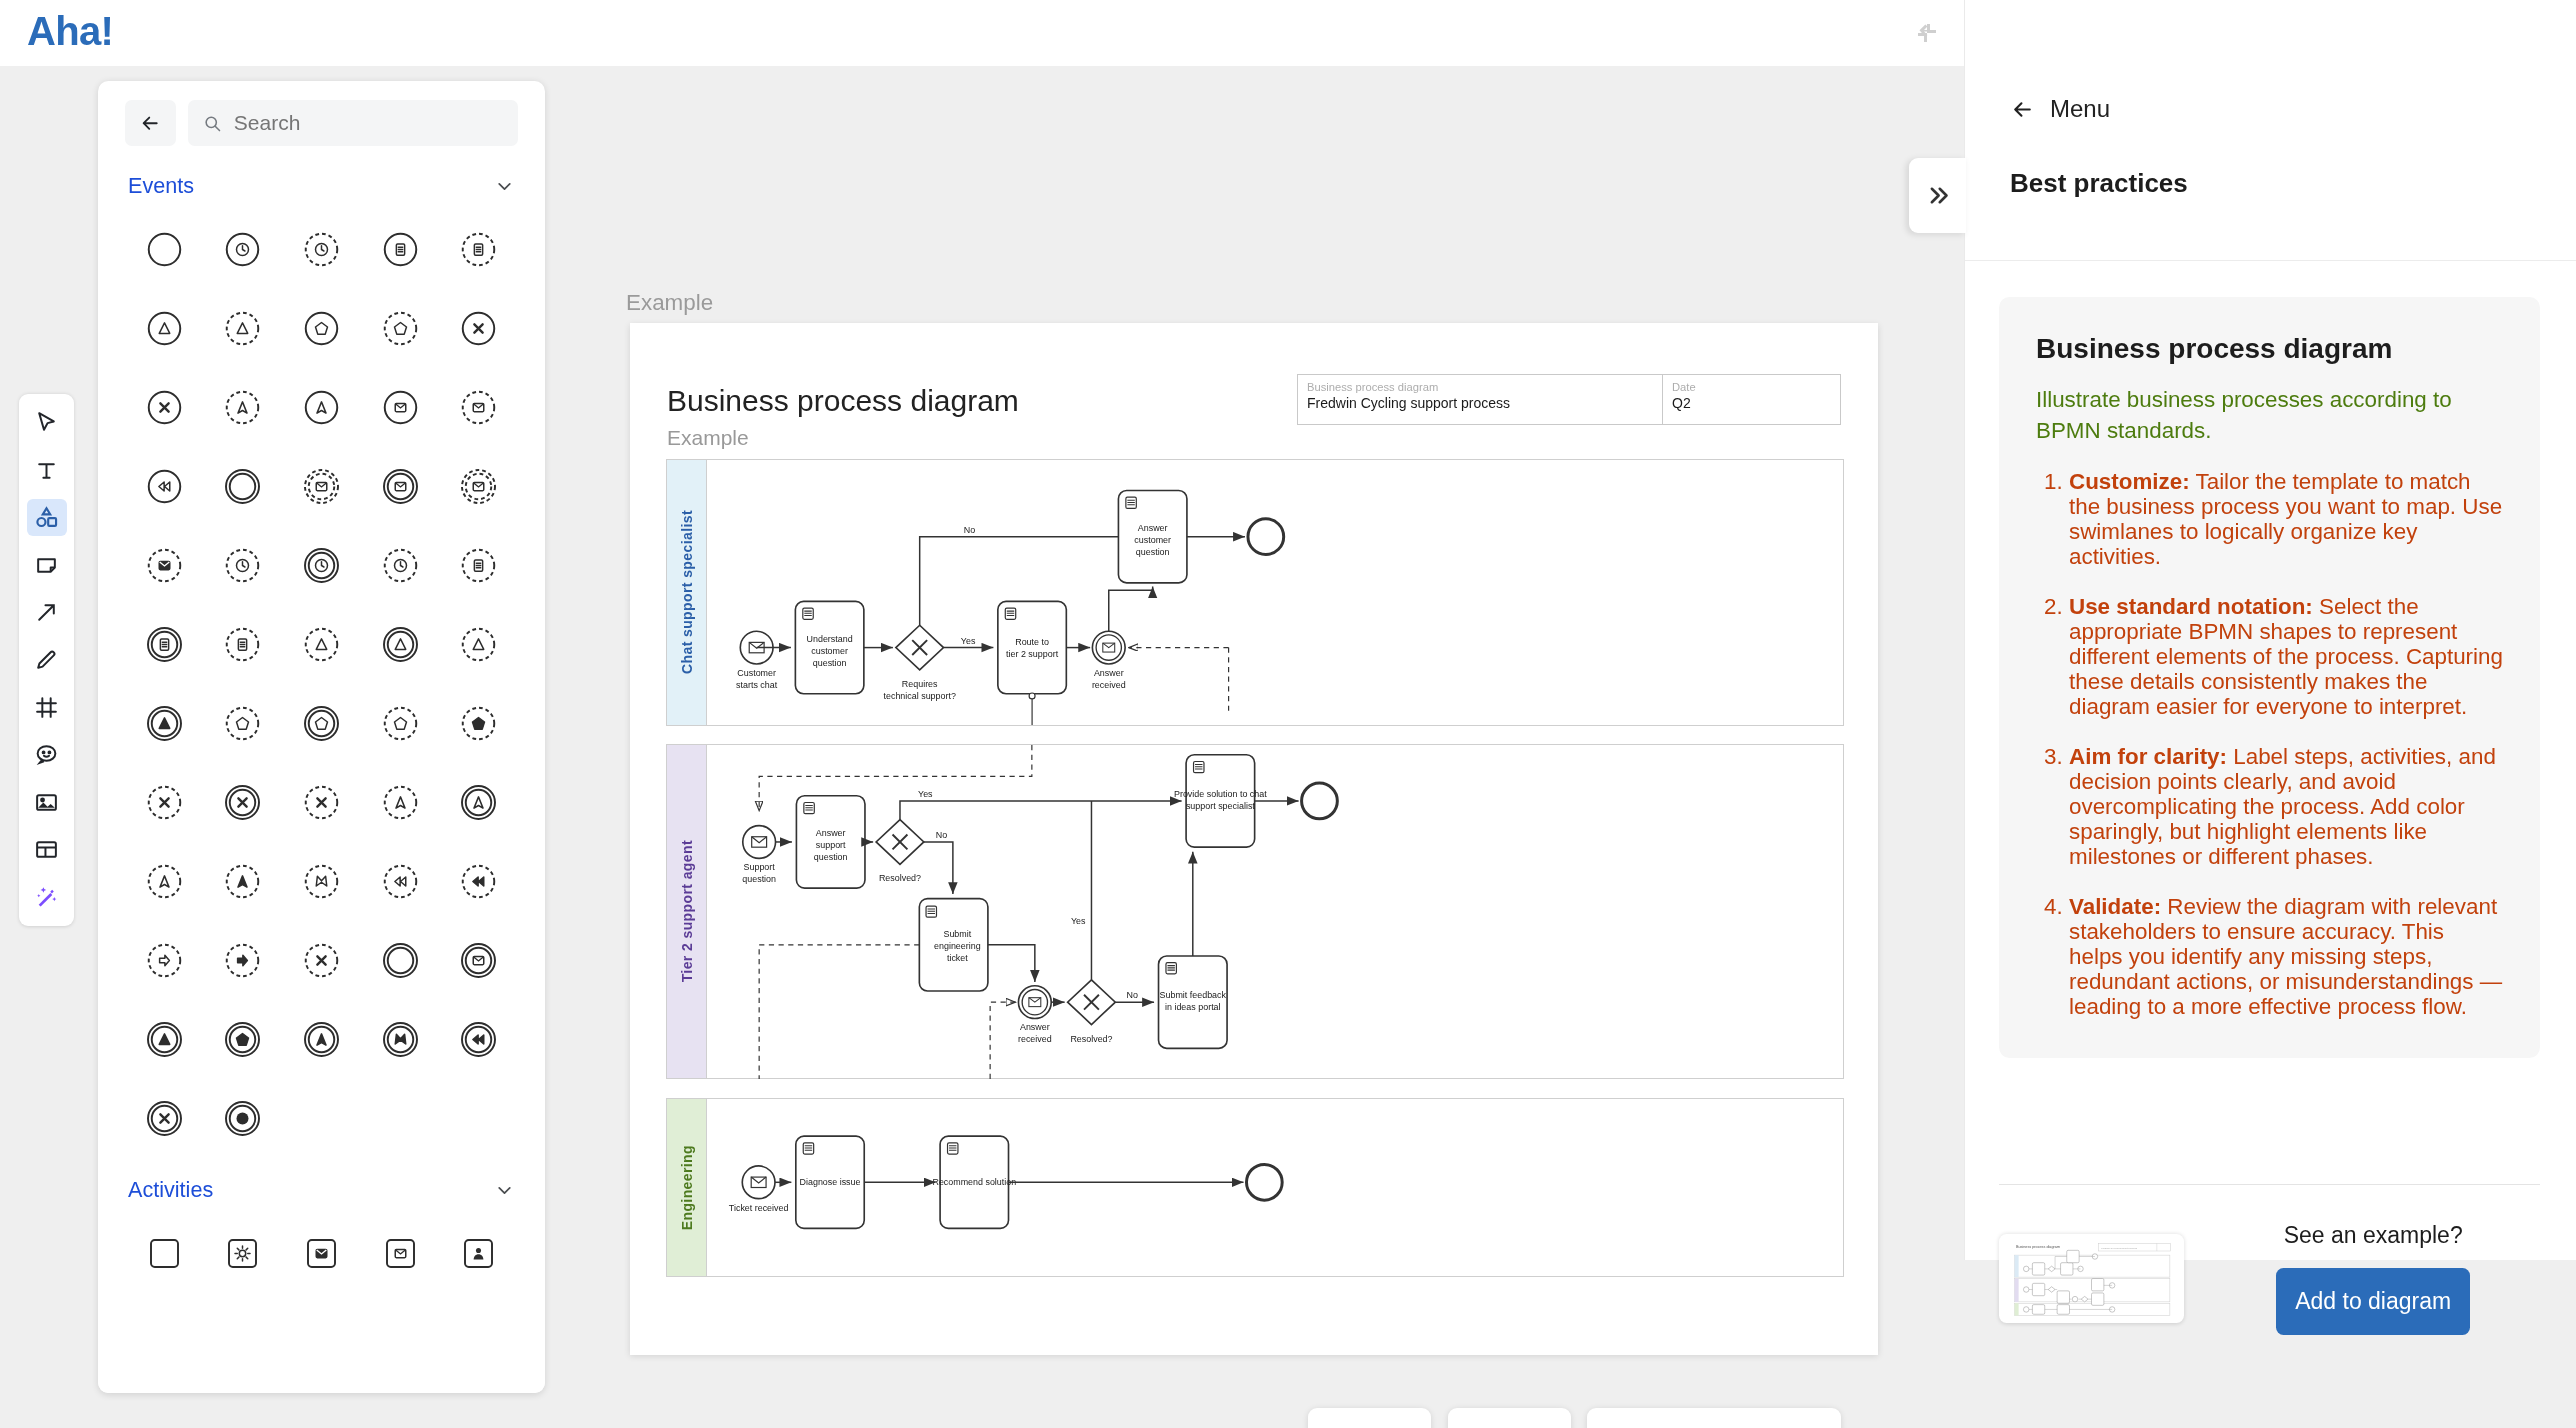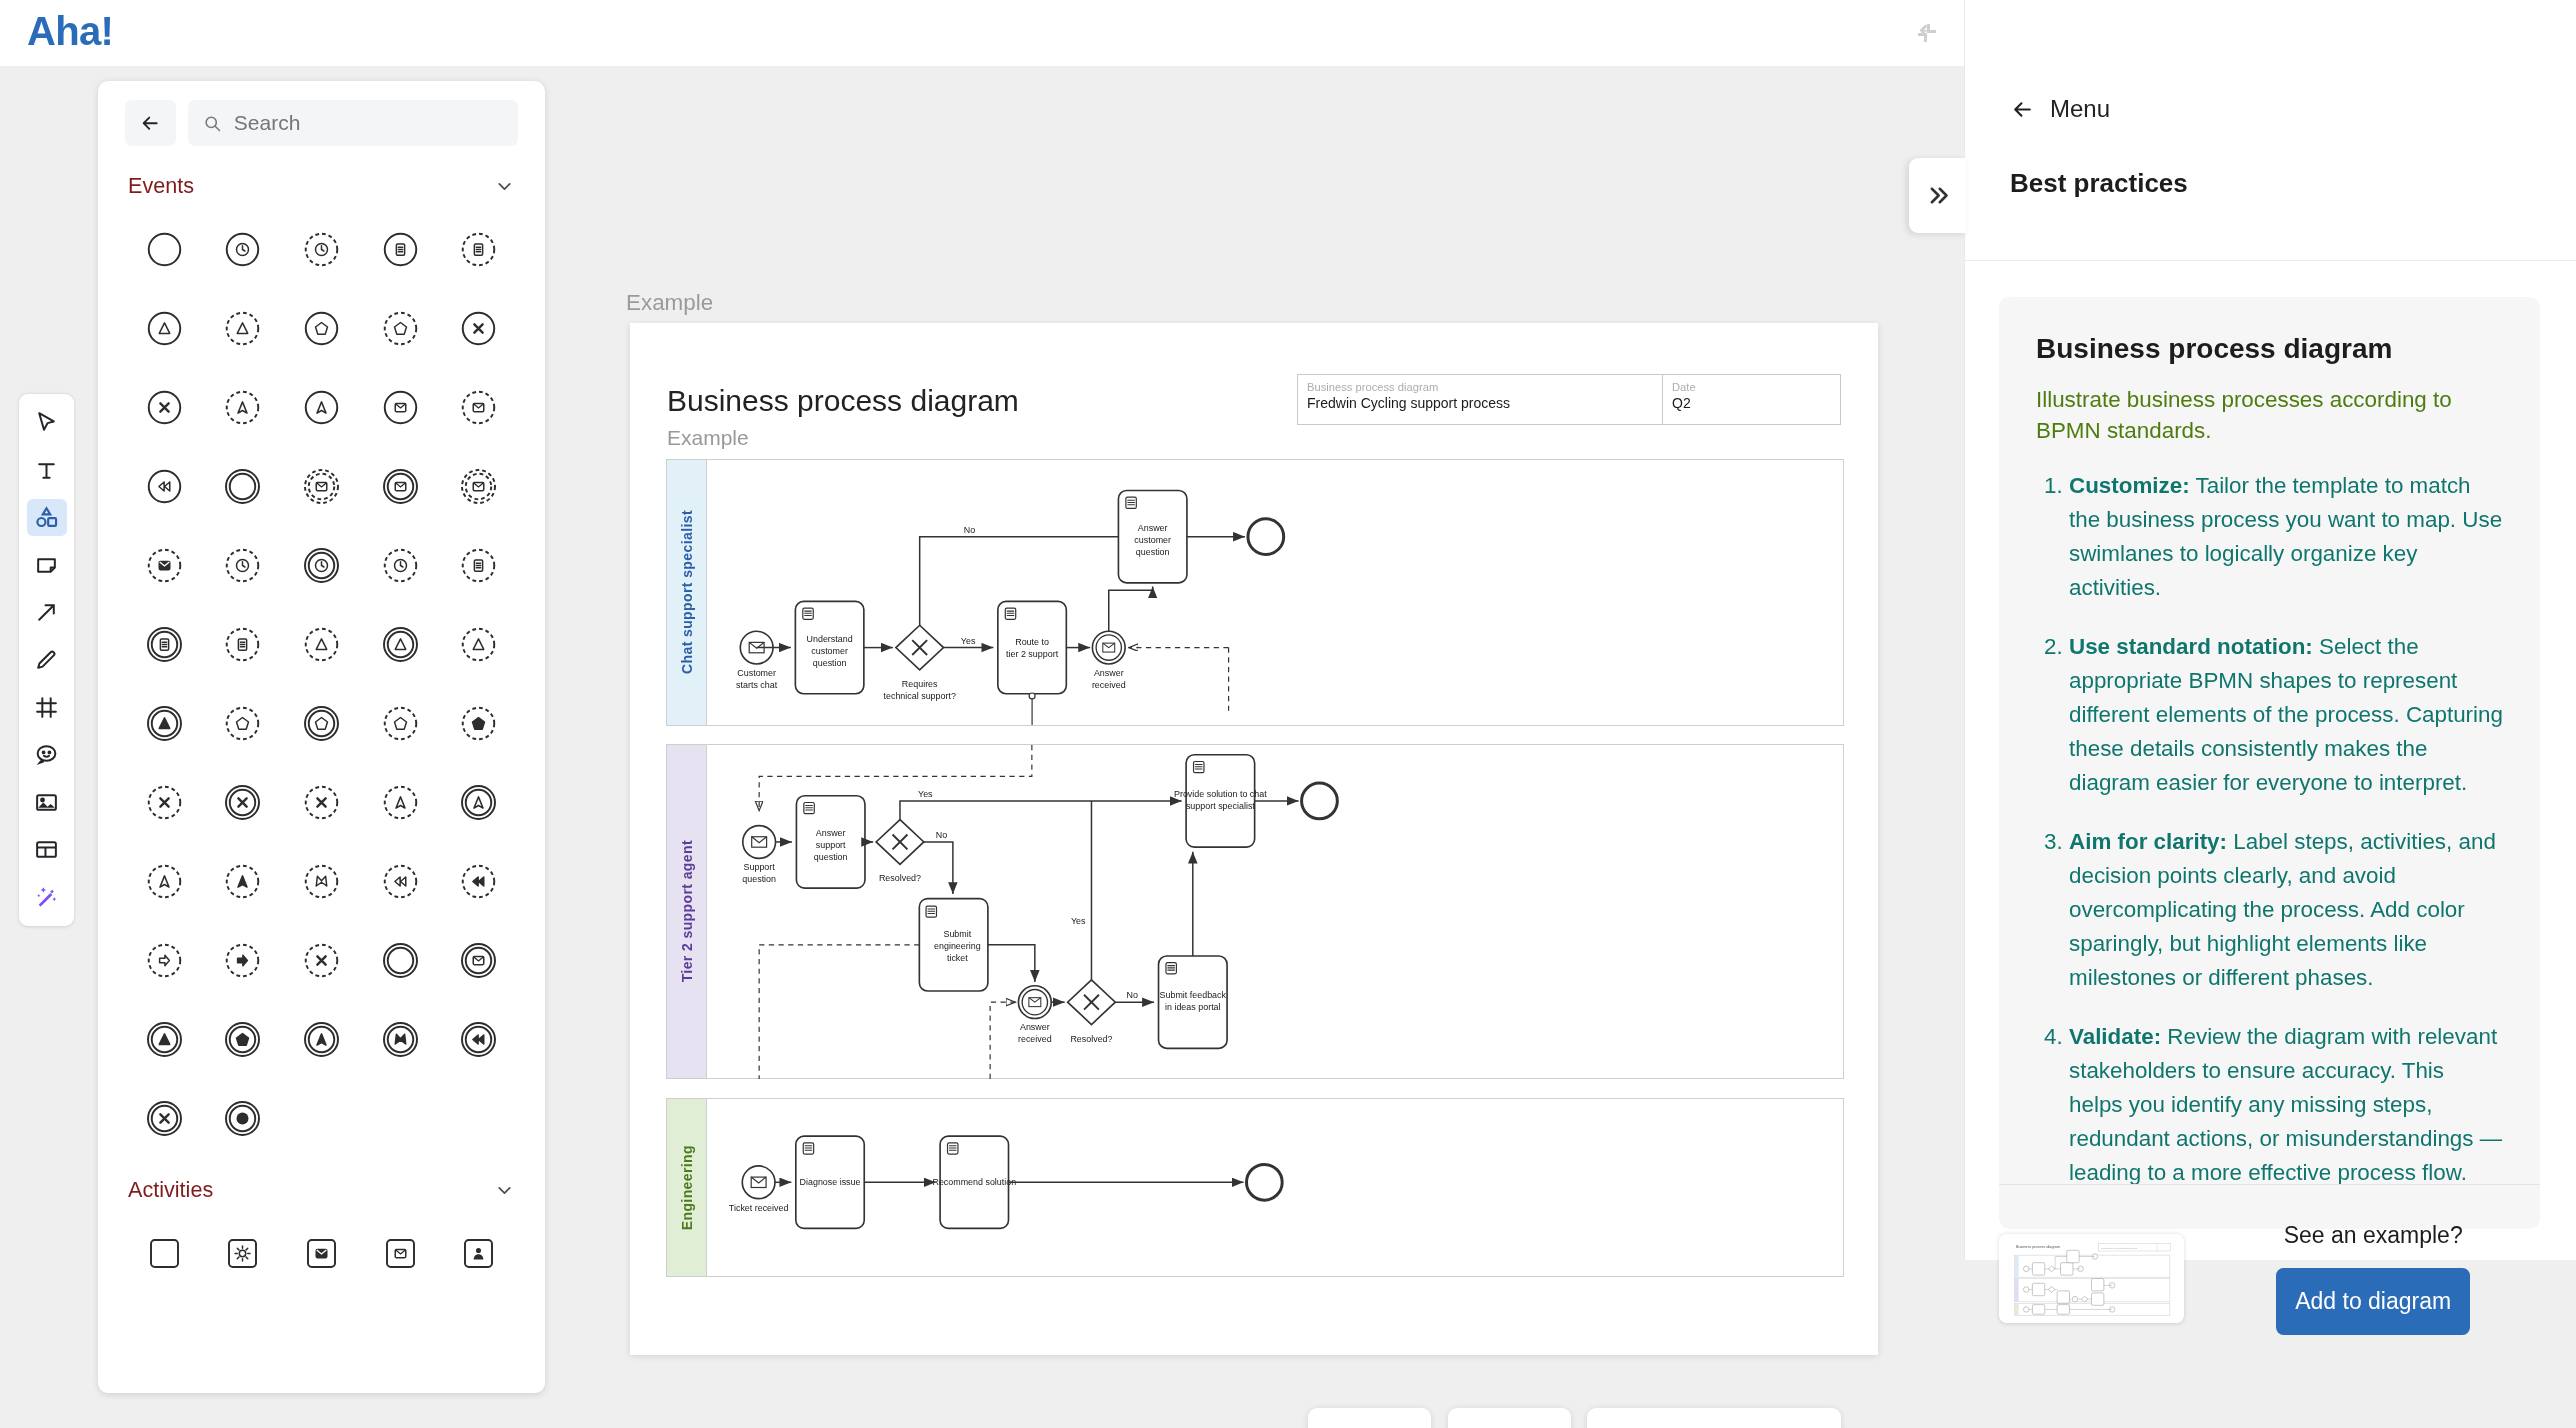--- a/index.html
+++ b/index.html
@@ -85,21 +85,21 @@
     cursor: text;
   }
   #search-input {
     border: 0; background: transparent; outline: none; width: 100%;
     font-size: 21px; color: #8a8d91; font-family: "Liberation Sans", sans-serif;
   }
   .section-head {
     display: flex; align-items: center; justify-content: space-between;
     padding: 19.4px 30px 6px 30px;
   }
-  .section-head .title { font-size: 21.6px; color: #7f1d1d; }
+  .section-head .title { font-size: 21.6px; color: #1d4ed8; }
   .shape-grid {
     display: grid; grid-template-columns: repeat(5, 1fr);
     padding: 4.5px 27px 0 27px; row-gap: 0px;
   }
   .shape-cell {
     height: 79px; display: flex; align-items: center; justify-content: center;
     cursor: pointer; border-radius: 6px;
   }
   .shape-cell svg { display: block; }
   #panel-fade {
@@ -194,21 +194,21 @@
   }
   #rp-card {
     position: absolute; left: 34px; top: 297px; width: 541px;
     background: #f6f6f6; border-radius: 10.4px; padding: 36px 37px 39px 37px;
   }
   #rp-card h2 {
     font-size: 28px; font-weight: 700; color: #1d1d1d; margin-bottom: 19.4px;
   }
   #rp-card .intro { font-size: 22.4px; line-height: 31px; color: #4d7c0f; margin-bottom: 22.4px; }
   #rp-list { list-style: decimal; padding-left: 33px; }
-  #rp-list li { font-size: 22.4px; line-height: 34px; color: #0f766e; margin-bottom: 25px; }
+  #rp-list li { font-size: 22.4px; line-height: 25px; color: #c2410c; margin-bottom: 25px; }
   #rp-list li:last-child { margin-bottom: 0; }
   #rp-list li b { font-weight: 700; }
   #rp-footer-div {
     position: absolute; left: 34px; top: 1184px; width: 541px; height: 0.7px; background: #e4e4e4;
   }
   #rp-footer {
     position: absolute; left: 34px; top: 1222px; width: 541px;
     display: flex; align-items: center; gap: 22.4px;
   }
   #thumb {

